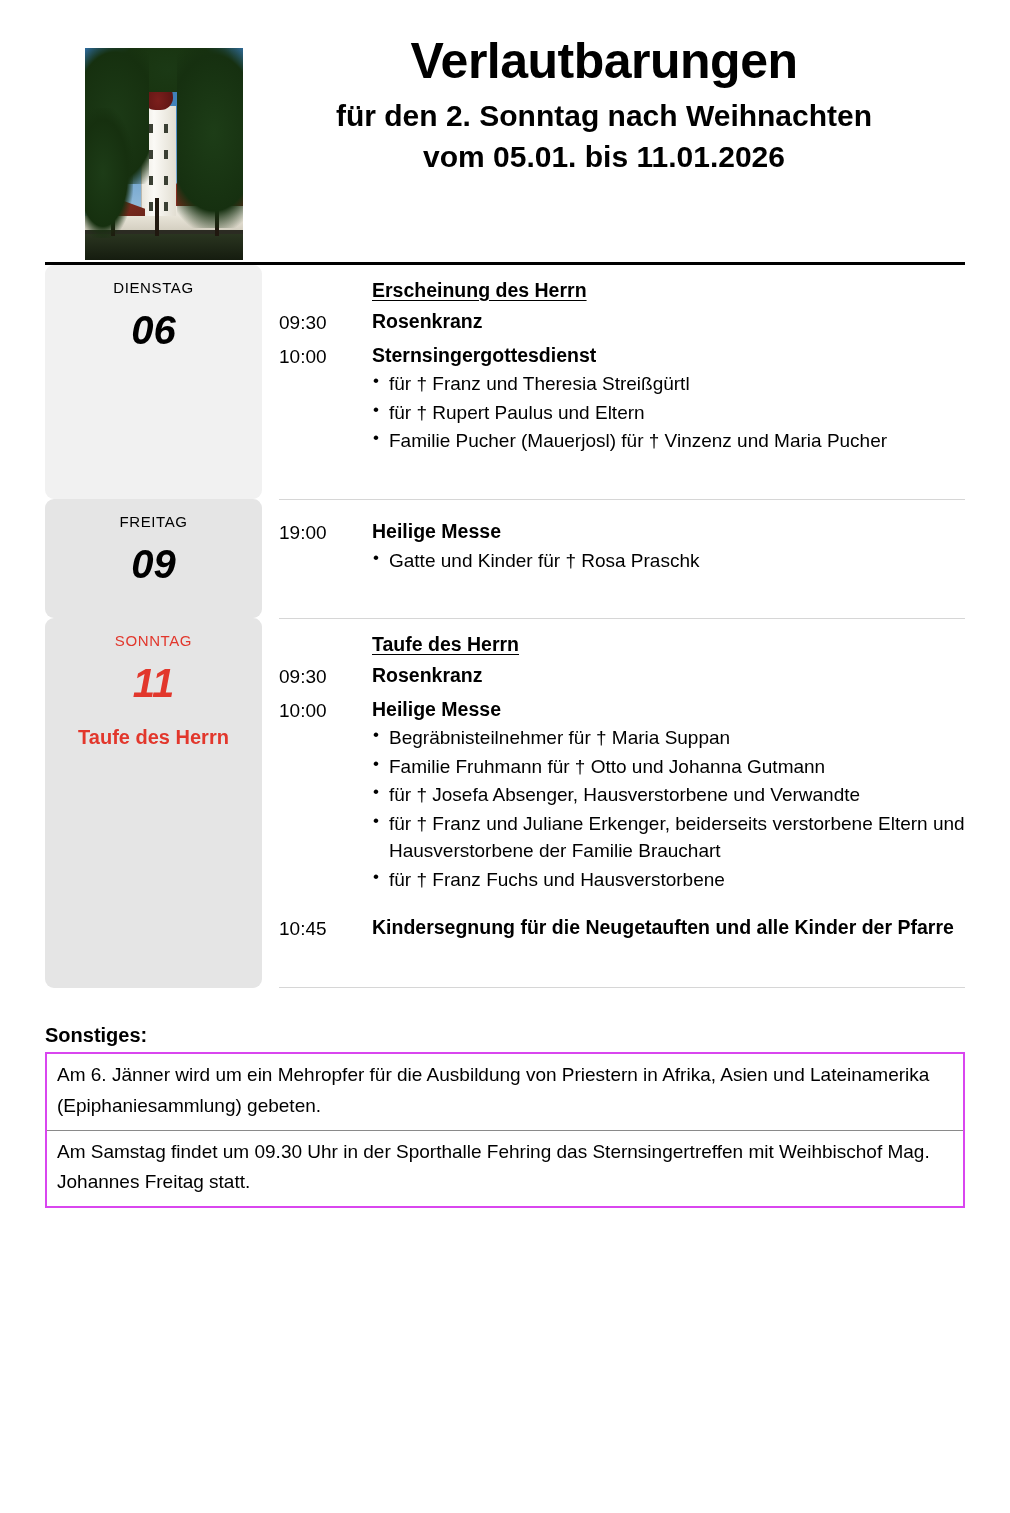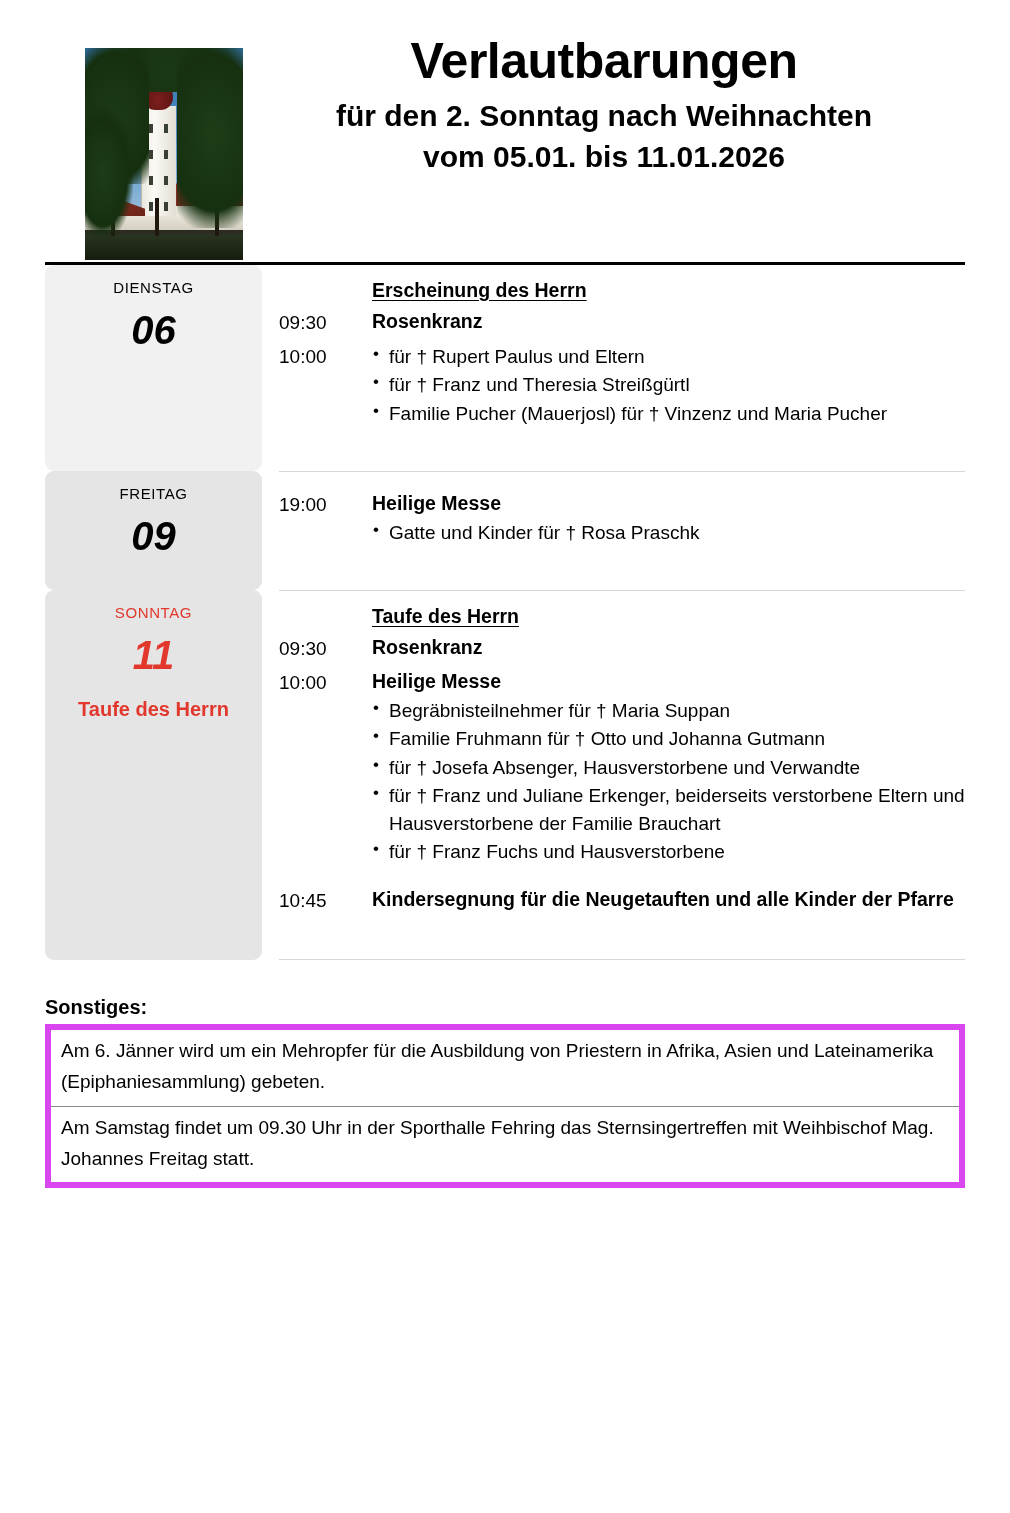--- a/index.html
+++ b/index.html
@@ -271,21 +271,21 @@
   
   .other {
     margin: 36px 45px 0 45px;
   }
   .other-heading {
     font-size: 20px;
     font-weight: bold;
     margin-bottom: 5px;
   }
   .other-box {
-    border: 6px solid #d946ef;
+    border: 2px solid #d946ef;
   }
   .other-item {
     font-size: 19px;
     line-height: 1.62;
     padding: 6px 10px 8px 10px;
   }
   .other-item + .other-item {
     border-top: 1px solid #8a8a8a;
   }
 </style>
@@ -345,23 +345,24 @@
       <div class="event">
         <div class="event-time">09:30</div>
         <div class="event-body">
           <div class="event-title">Rosenkranz</div>
         </div>
       </div>
 
       <div class="event">
         <div class="event-time">10:00</div>
         <div class="event-body">
+          <div class="event-title">Sternsingergottesdienst</div>
           <ul class="intentions">
+            <li>für † Franz und Theresia Streißgürtl</li>
             <li>für † Rupert Paulus und Eltern</li>
-            <li>für † Franz und Theresia Streißgürtl</li>
             <li>Familie Pucher (Mauerjosl) für † Vinzenz und Maria Pucher</li>
           </ul>
         </div>
       </div>
       <div class="spacer-row"></div>
     </div>
   </div>
 
   <div class="day-row">
     <div class="day-col dark">

